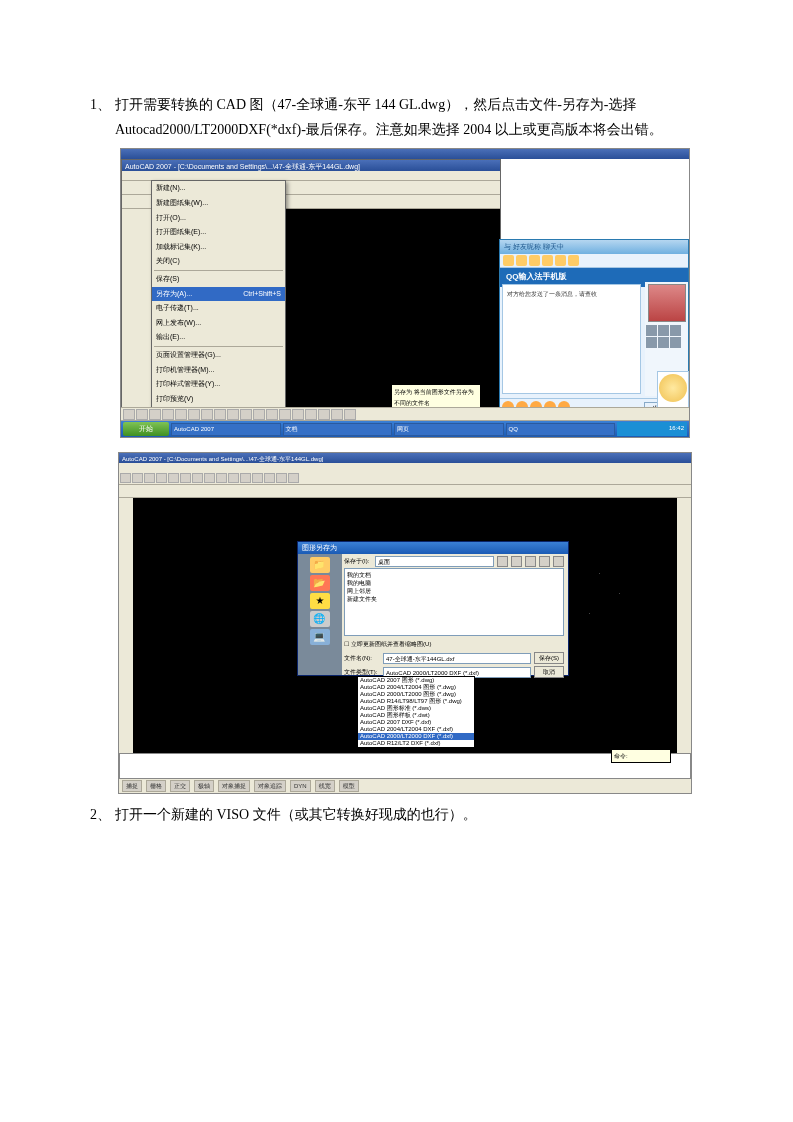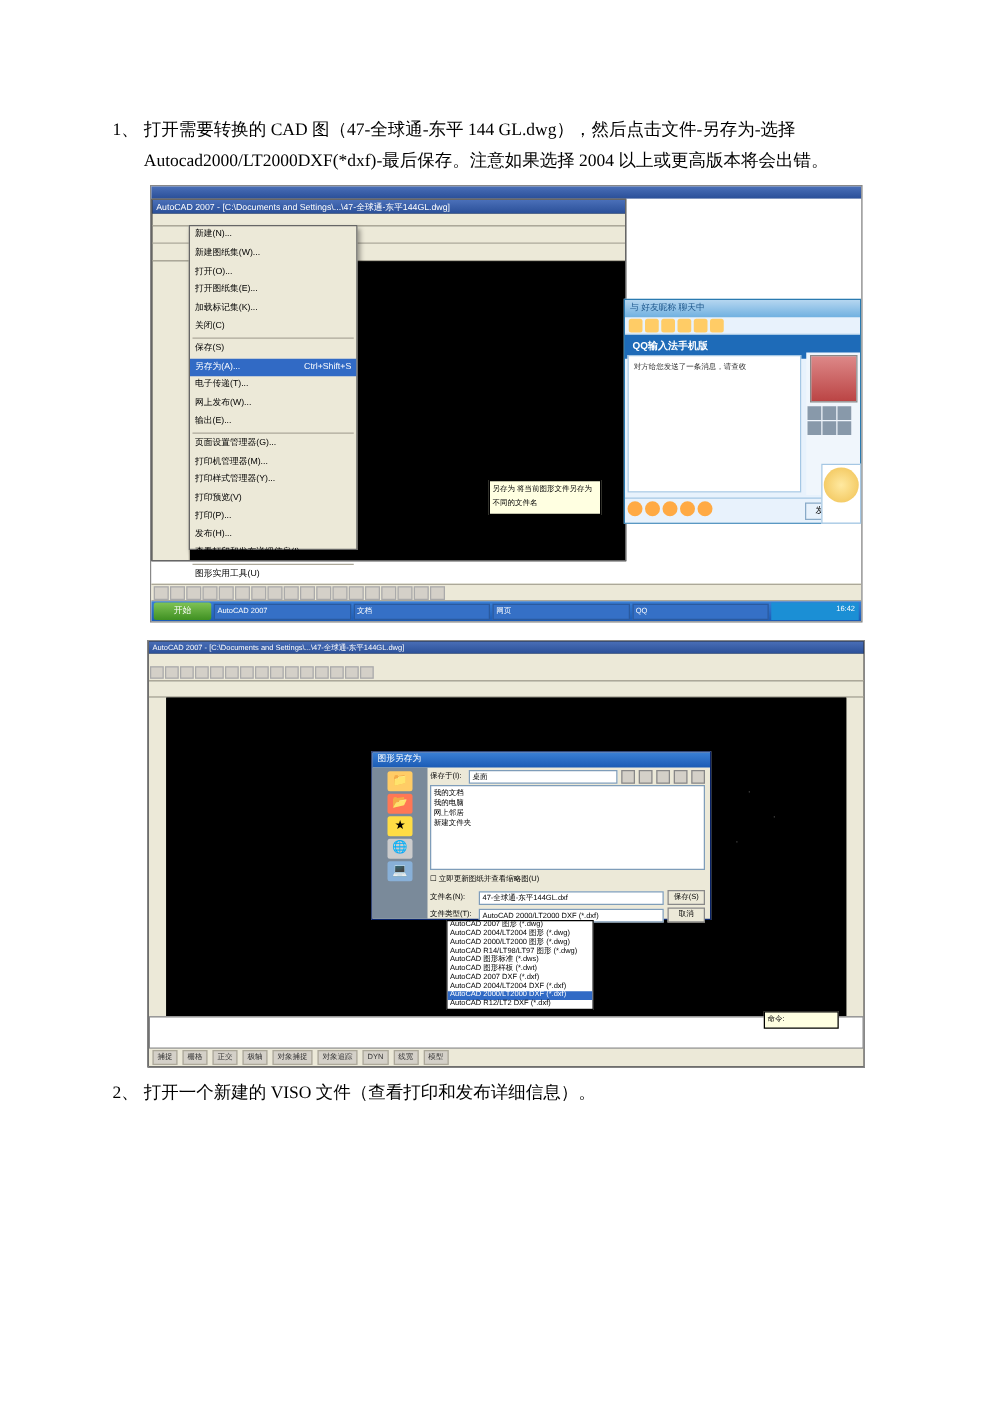--- a/index.html
+++ b/index.html
@@ -18,21 +18,21 @@
     margin-bottom: 6px;
   }
   .step-num {
     flex: 0 0 auto;
     margin-right: 4px;
   }
   .step-body { flex: 1; }
   .screenshot1 {
     margin: 4px 0 14px 30px;
     width: 570px;
-    height: 350px;
+    height: 290px;
     position: relative;
     background: #ddd;
     border: 1px solid #888;
     font-family: "Microsoft YaHei", sans-serif;
     font-size: 8px;
     overflow: hidden;
   }
   .screenshot2 {
     margin: 0 0 8px 28px;
     width: 574px;
@@ -528,14 +528,14 @@
       <div class="opt">AutoCAD 图形样板 (*.dwt)</div>
       <div class="opt">AutoCAD 2007 DXF (*.dxf)</div>
       <div class="opt">AutoCAD 2004/LT2004 DXF (*.dxf)</div>
       <div class="opt hl">AutoCAD 2000/LT2000 DXF (*.dxf)</div>
       <div class="opt">AutoCAD R12/LT2 DXF (*.dxf)</div>
     </div>
 </div>
 
 <div class="step">
   <div class="step-num">2、</div>
-  <div class="step-body">打开一个新建的 VISO 文件（查看打印和发布详细信息）。</div>
+  <div class="step-body">打开一个新建的 VISO 文件（或其它转换好现成的也行）。</div>
 </div>
 
 </body></html>

